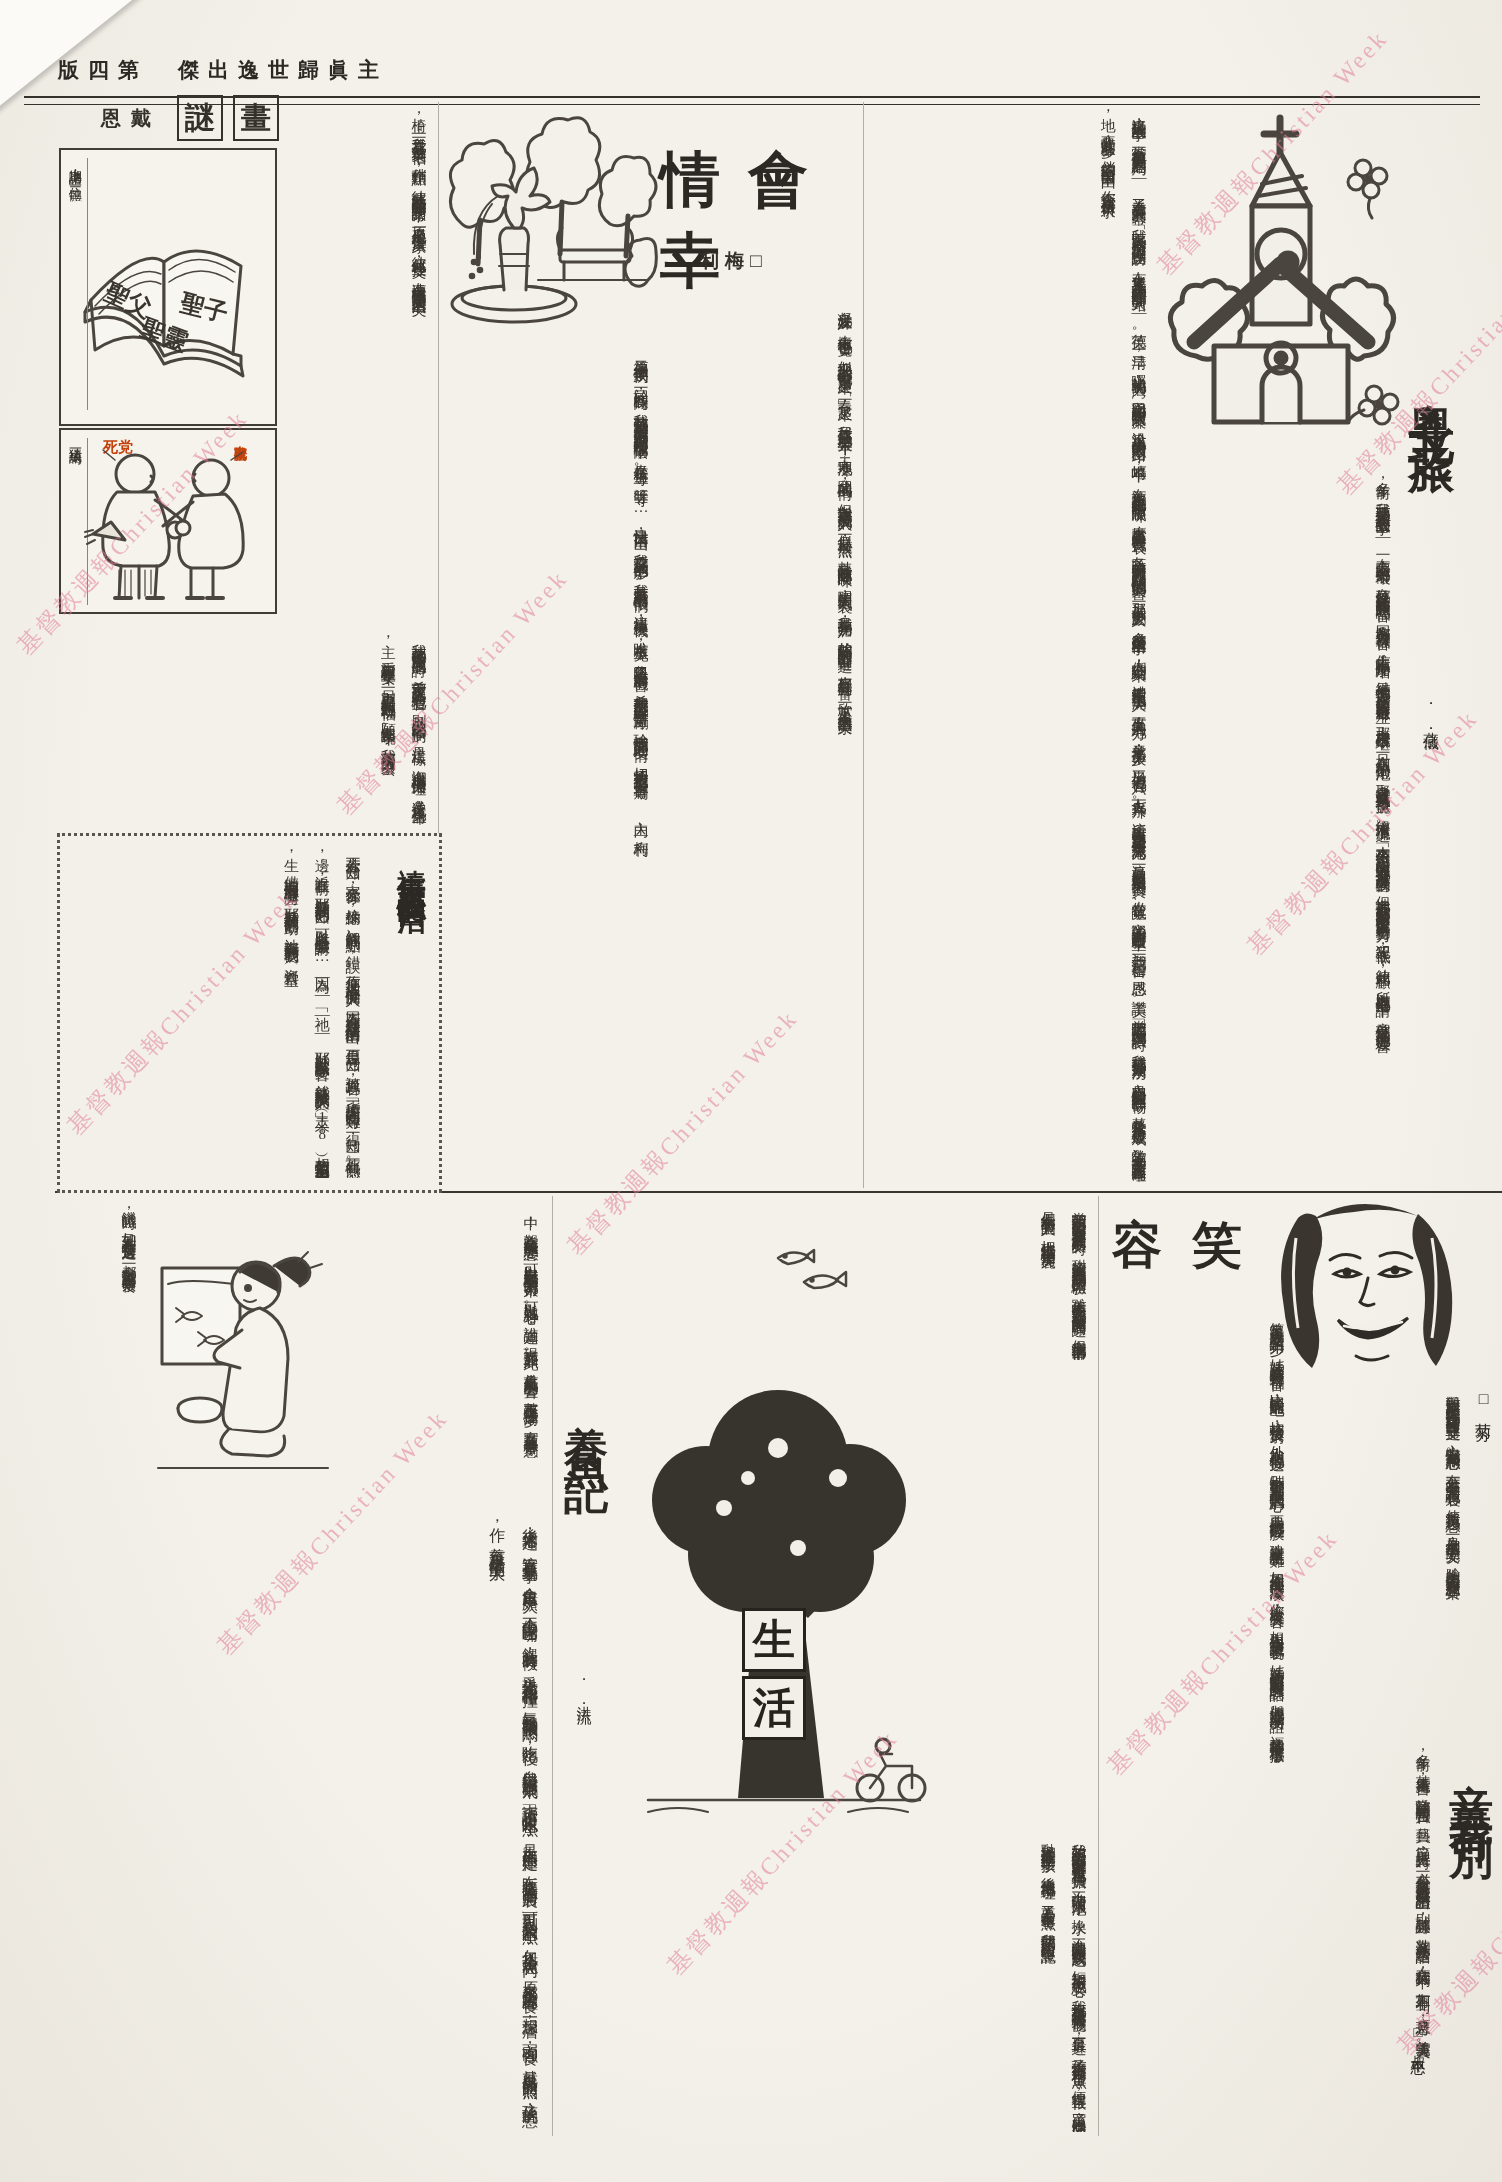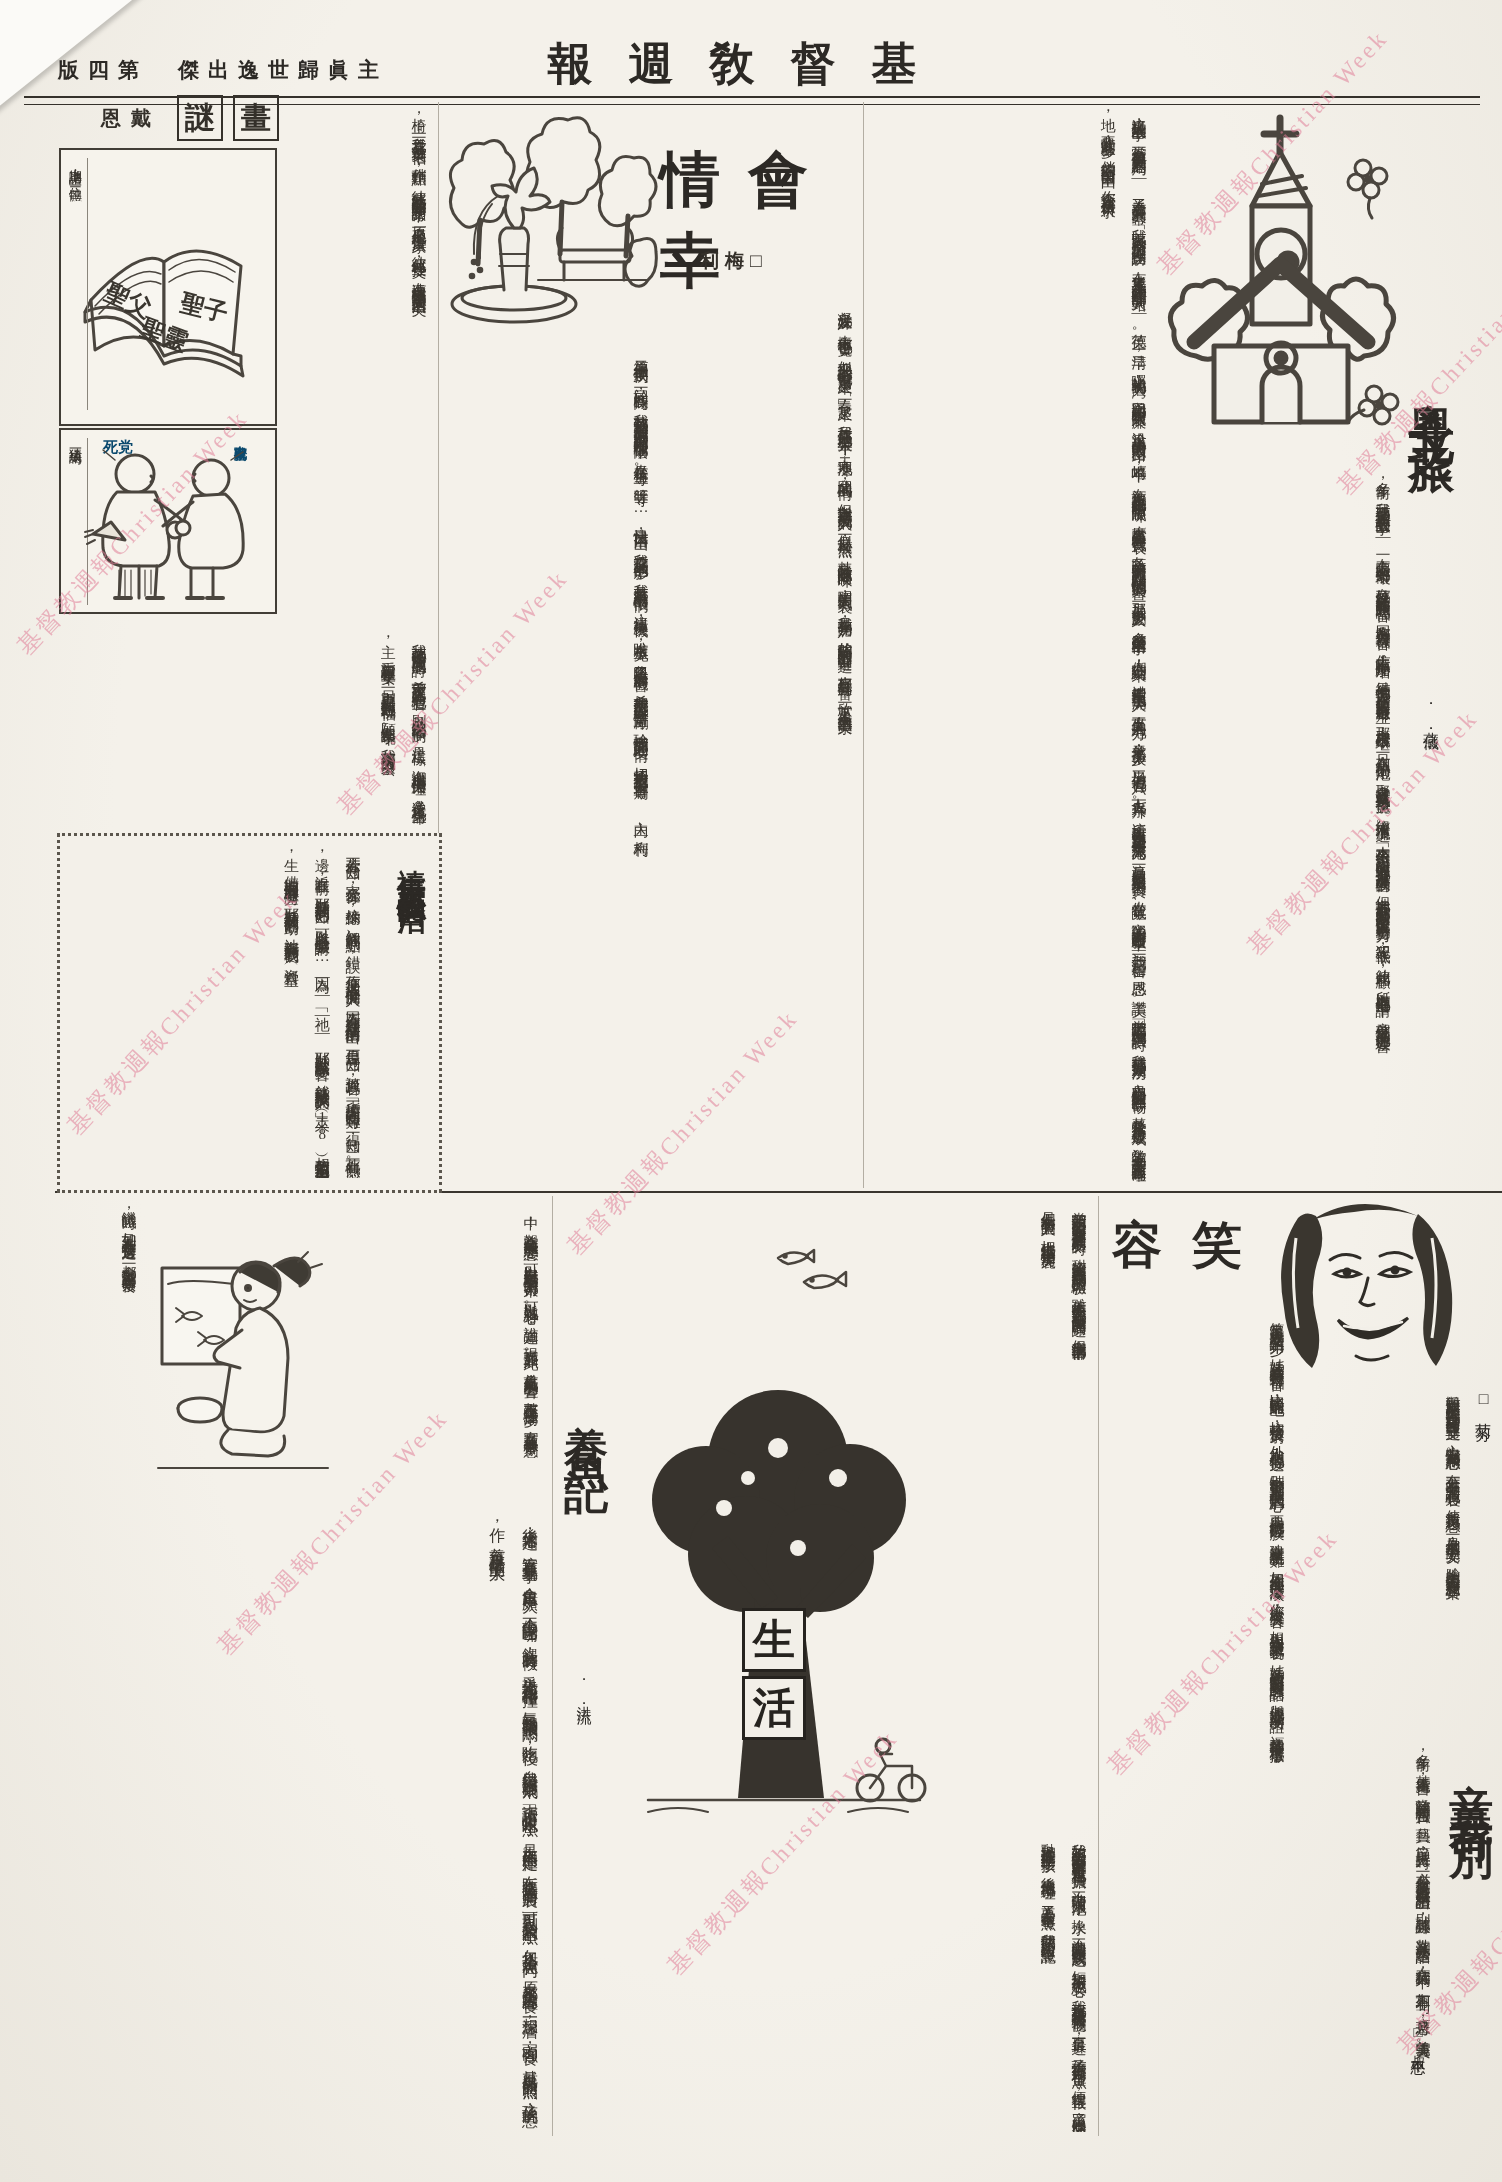--- a/index.html
+++ b/index.html
@@ -29,36 +29,35 @@
   
   .puzzle-box{left:57px;top:90px;width:222px;height:522px;}
   .puzzle-head{display:flex;align-items:center;justify-content:flex-end;gap:10px;height:56px;}
   .puzzle-byline{font-size:20px;letter-spacing:10px;font-weight:bold;margin-right:6px;}
   .tbox{display:inline-block;width:42px;height:42px;border:2px solid #35312b;font-size:30px;font-weight:bold;
         text-align:center;line-height:42px;}
   .panel{position:absolute;left:2px;width:214px;border:2px solid #413d36;background:#f6f3ec;}
   .panel1{top:58px;height:274px;}
   .panel2{top:338px;height:182px;}
   .cap{position:absolute;left:5px;top:8px;font-size:13px;letter-spacing:1px;height:92%;border-right:1px solid #8a857b;padding-right:3px;}
-  .lbl{position:absolute;font-size:15px;font-weight:bold;color:#0c4a6e;}
+  .lbl{position:absolute;font-size:15px;font-weight:bold;color:#c2410c;}
   svg{display:block;}
   .ink{stroke:#4a453e;fill:none;stroke-linecap:round;stroke-linejoin:round;}
   .shengbox{position:absolute;width:58px;height:58px;background:#f2efe8;border:3px solid #26231f;
             font-size:42px;font-weight:bold;text-align:center;line-height:58px;color:#26231f;}
   .wavy{border:3px dotted #5b564d;background:#f3f0e9;}
 </style>
 </head>
 <body>
 
 <div id="paper">
 
   <div class="abs corner-tear"></div>
 
   <div class="abs issue">版四第　傑出逸世歸眞主</div>
-  <div class="abs masthead">報週敎督基</div>
   <div class="abs rule-double"></div>
 
   <div class="abs rule-v" style="left:438px;top:102px;height:1086px;"></div>
   <div class="abs rule-v" style="left:863px;top:102px;height:1086px;"></div>
   <div class="abs rule-h" style="left:55px;top:1191px;width:1447px;"></div>
   <div class="abs rule-v" style="left:552px;top:1196px;height:940px;"></div>
   <div class="abs rule-v" style="left:1098px;top:1196px;height:940px;"></div>
 
   <div class="abs puzzle-box">
     <div class="puzzle-head">

